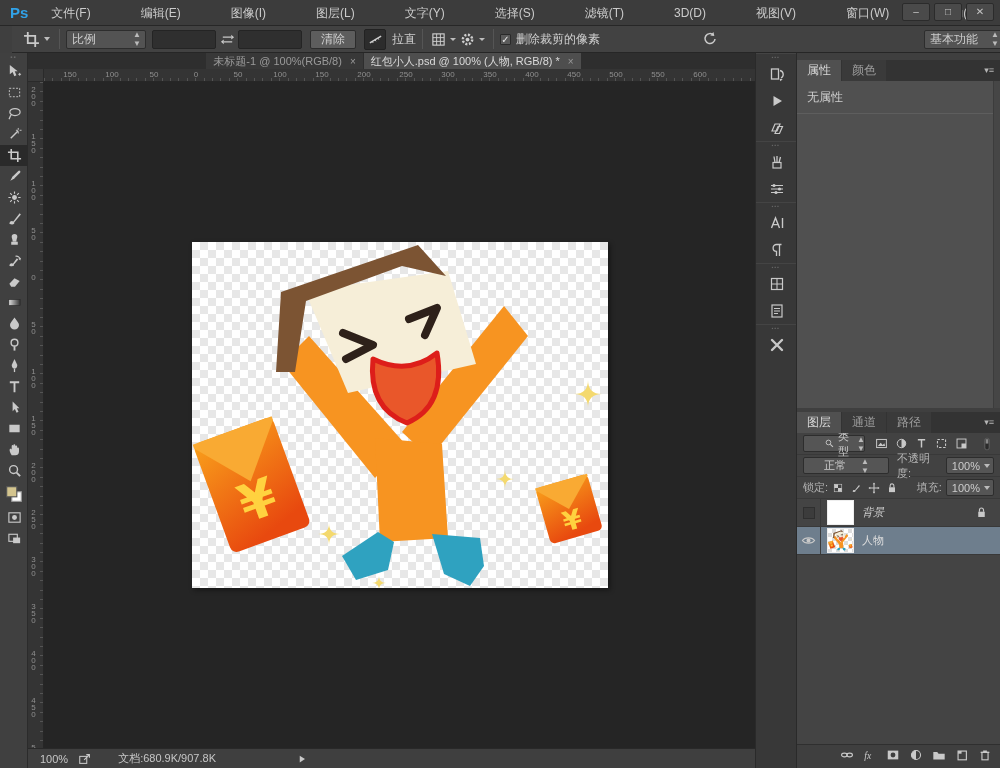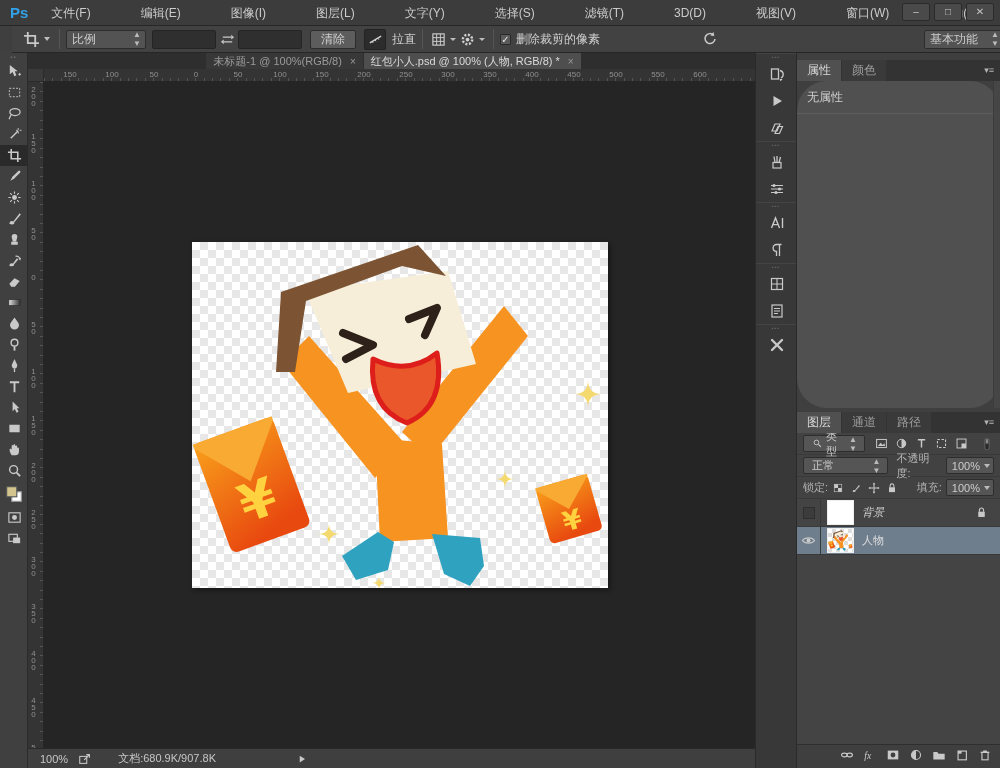--- a/index.html
+++ b/index.html
@@ -84,29 +84,29 @@
             font-size:5px;letter-spacing:1px;border-top:1px solid #444;}
   .dockbtn{width:42px;height:27px;display:flex;align-items:center;justify-content:center;}
 
   
   #rightpanel{position:absolute;left:797px;top:53px;width:203px;height:715px;background:#3f3f3f;}
   .ptabbar{height:21px;background:#333;display:flex;align-items:flex-end;position:relative;}
   .ptab{height:21px;line-height:21px;padding:0 10px;font-size:12px;color:#9d9d9d;background:#3a3a3a;
         margin-right:1px;}
   .ptab.active{background:#505050;color:#d8d8d8;}
   .pmenu{position:absolute;right:6px;top:5px;color:#b5b5b5;font-size:9px;}
-  #propcontent{height:327px;background:#505050;position:relative;border-radius:30px;}
+  #propcontent{height:327px;background:#505050;position:relative;}
   #noprops{padding:8px 10px 7px;color:#cfcfcf;border-bottom:1px solid #5e5e5e;font-size:12px;}
   #propscroll{position:absolute;right:0;top:0;width:7px;height:327px;background:#464646;border-left:1px solid #3c3c3c;}
 
   
   .lrow{height:22px;background:#424242;display:flex;align-items:center;padding:0 6px;gap:4px;
         border-bottom:1px solid #393939;}
   .minisel{height:17px;background:#555;border:1px solid #2d2d2d;border-radius:2px;display:flex;
-           align-items:center;padding:0 8px;color:#ccc;font-size:11px;}
+           align-items:center;padding:0 20px;color:#ccc;font-size:11px;}
   .pctbox{height:17px;background:#555;border:1px solid #2d2d2d;border-radius:2px;display:flex;
           align-items:center;padding:0 3px 0 5px;color:#ccc;font-size:11px;}
   .dcaret{width:0;height:0;border-left:3px solid transparent;border-right:3px solid transparent;
           border-top:4px solid #bbb;margin-left:4px;}
   .lbl{color:#b5b5b5;font-size:11px;}
   #layerlist{height:245px;background:#444;}
   .layerrow{height:28px;display:flex;align-items:center;border-bottom:1px solid #393939;}
   .layerrow.selected{background:#6e7e8d;}
   .eyecell{width:24px;height:28px;display:flex;align-items:center;justify-content:center;
            border-right:1px solid #393939;}

